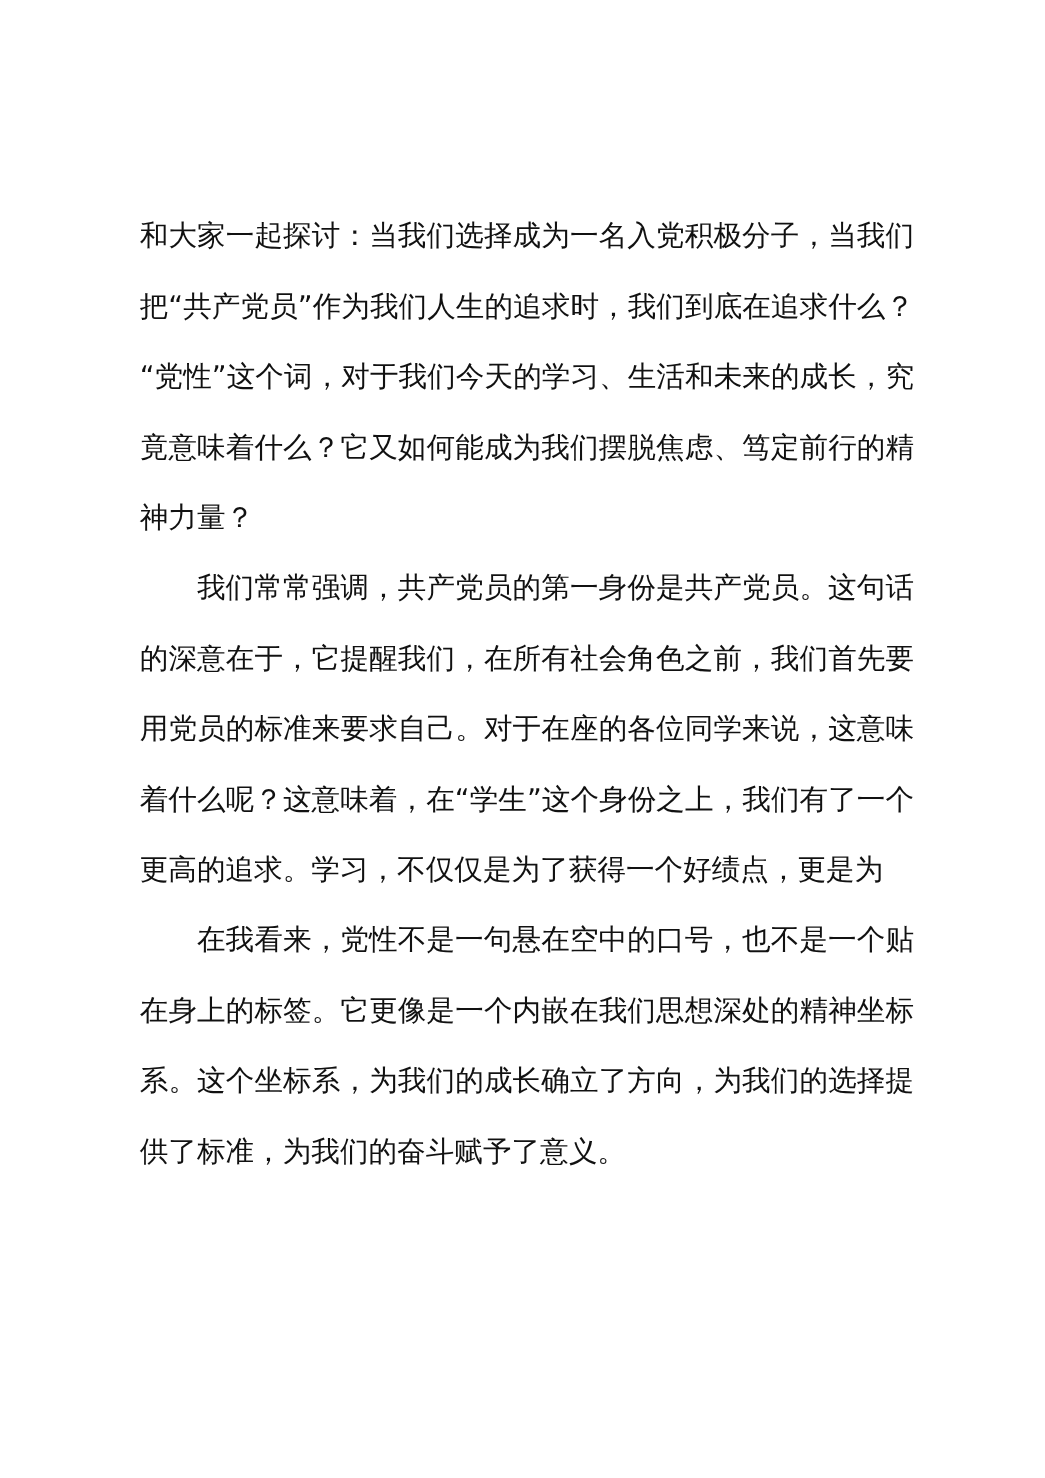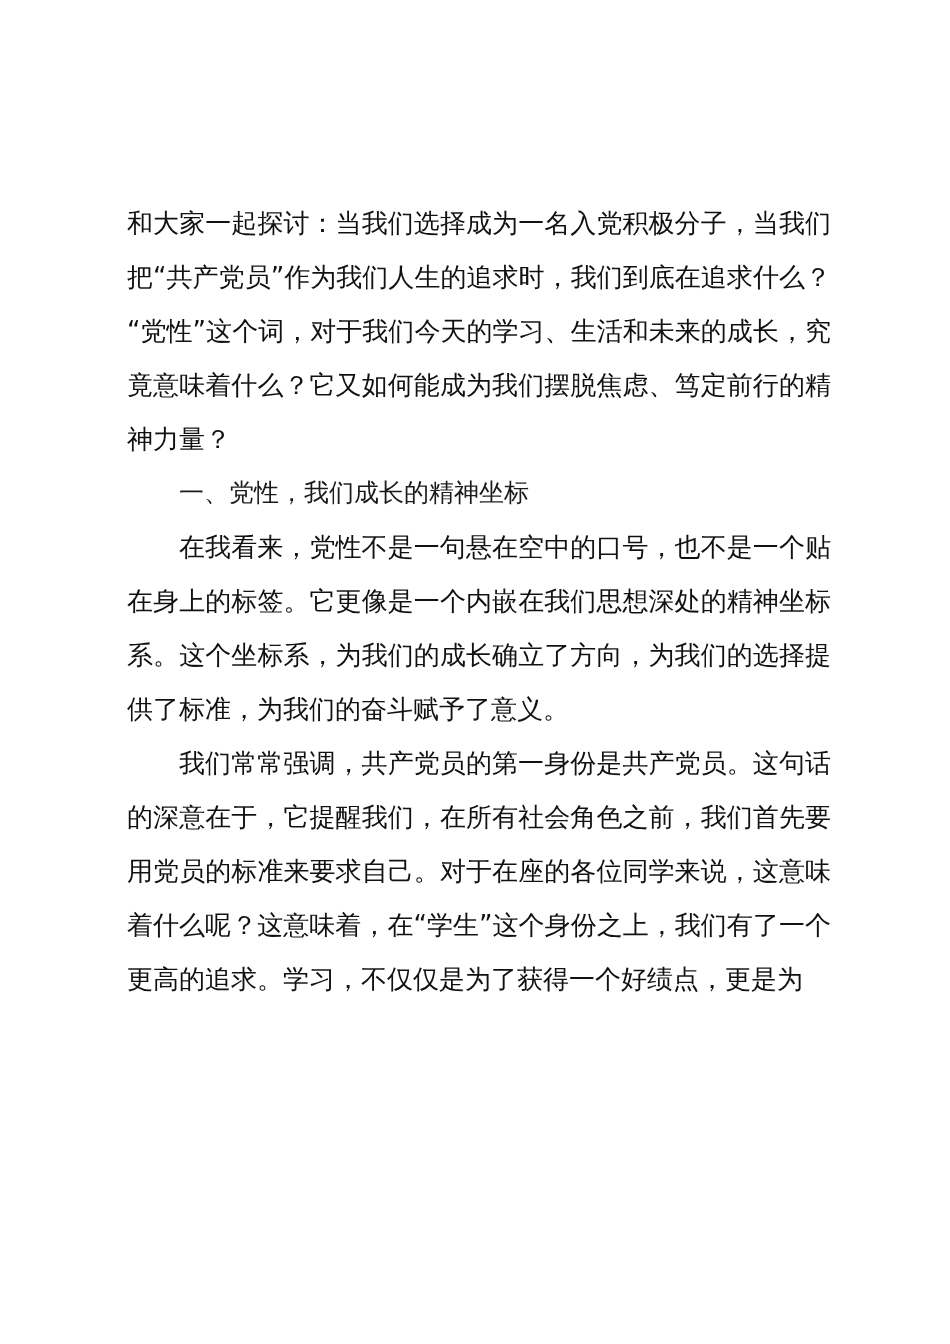--- a/index.html
+++ b/index.html
@@ -17,26 +17,26 @@
       position: absolute;
       left: 0;
       top: 0;
       width: 950px;
       height: 1344px;
       background: #ffffff;
     }
     .content {
       position: absolute;
       left: 127px;
-      top: 196px;
+      top: 183px;
       width: 704px;
       color: #111111;
       font-family: "DejaVu Sans", "Liberation Sans", sans-serif;
       font-size: 26px;
-      line-height: 54px;
+      line-height: 64px;
       letter-spacing: 0px;
     }
     .para {
       margin: 0;
       padding: 0;
       text-align: justify;
       text-align-last: left;
       word-break: break-all;
       line-break: anywhere;
     }
@@ -52,17 +52,16 @@
       color: #1a1a1a;
       font-weight: normal;
     }
   </style>
 </head>
 <body>
 
 <div class="page">
   <div class="content">
     <p class="para">和大家一起探讨：当我们选择成为一名入党积极分子，当我们把“共产党员”作为我们人生的追求时，我们到底在追求什么？“党性”这个词，对于我们今天的学习、生活和未来的成长，究竟意味着什么？它又如何能成为我们摆脱焦虑、笃定前行的精神力量？</p>
-    <h2 class="heading">一、党性，我们成长的精神坐标</h2>
+    <p class="para indent">我们常常强调，共产党员的第一身份是共产党员。这句话的深意在于，它提醒我们，在所有社会角色之前，我们首先要用党员的标准来要求自己。对于在座的各位同学来说，这意味着什么呢？这意味着，在“学生”这个身份之上，我们有了一个更高的追求。学习，不仅仅是为了获得一个好绩点，更是为</p>
     <p class="para indent">在我看来，党性不是一句悬在空中的口号，也不是一个贴在身上的标签。它更像是一个内嵌在我们思想深处的精神坐标系。这个坐标系，为我们的成长确立了方向，为我们的选择提供了标准，为我们的奋斗赋予了意义。</p>
-    <p class="para indent">我们常常强调，共产党员的第一身份是共产党员。这句话的深意在于，它提醒我们，在所有社会角色之前，我们首先要用党员的标准来要求自己。对于在座的各位同学来说，这意味着什么呢？这意味着，在“学生”这个身份之上，我们有了一个更高的追求。学习，不仅仅是为了获得一个好绩点，更是为</p>
   </div>
 </div>
 
 </body></html>

